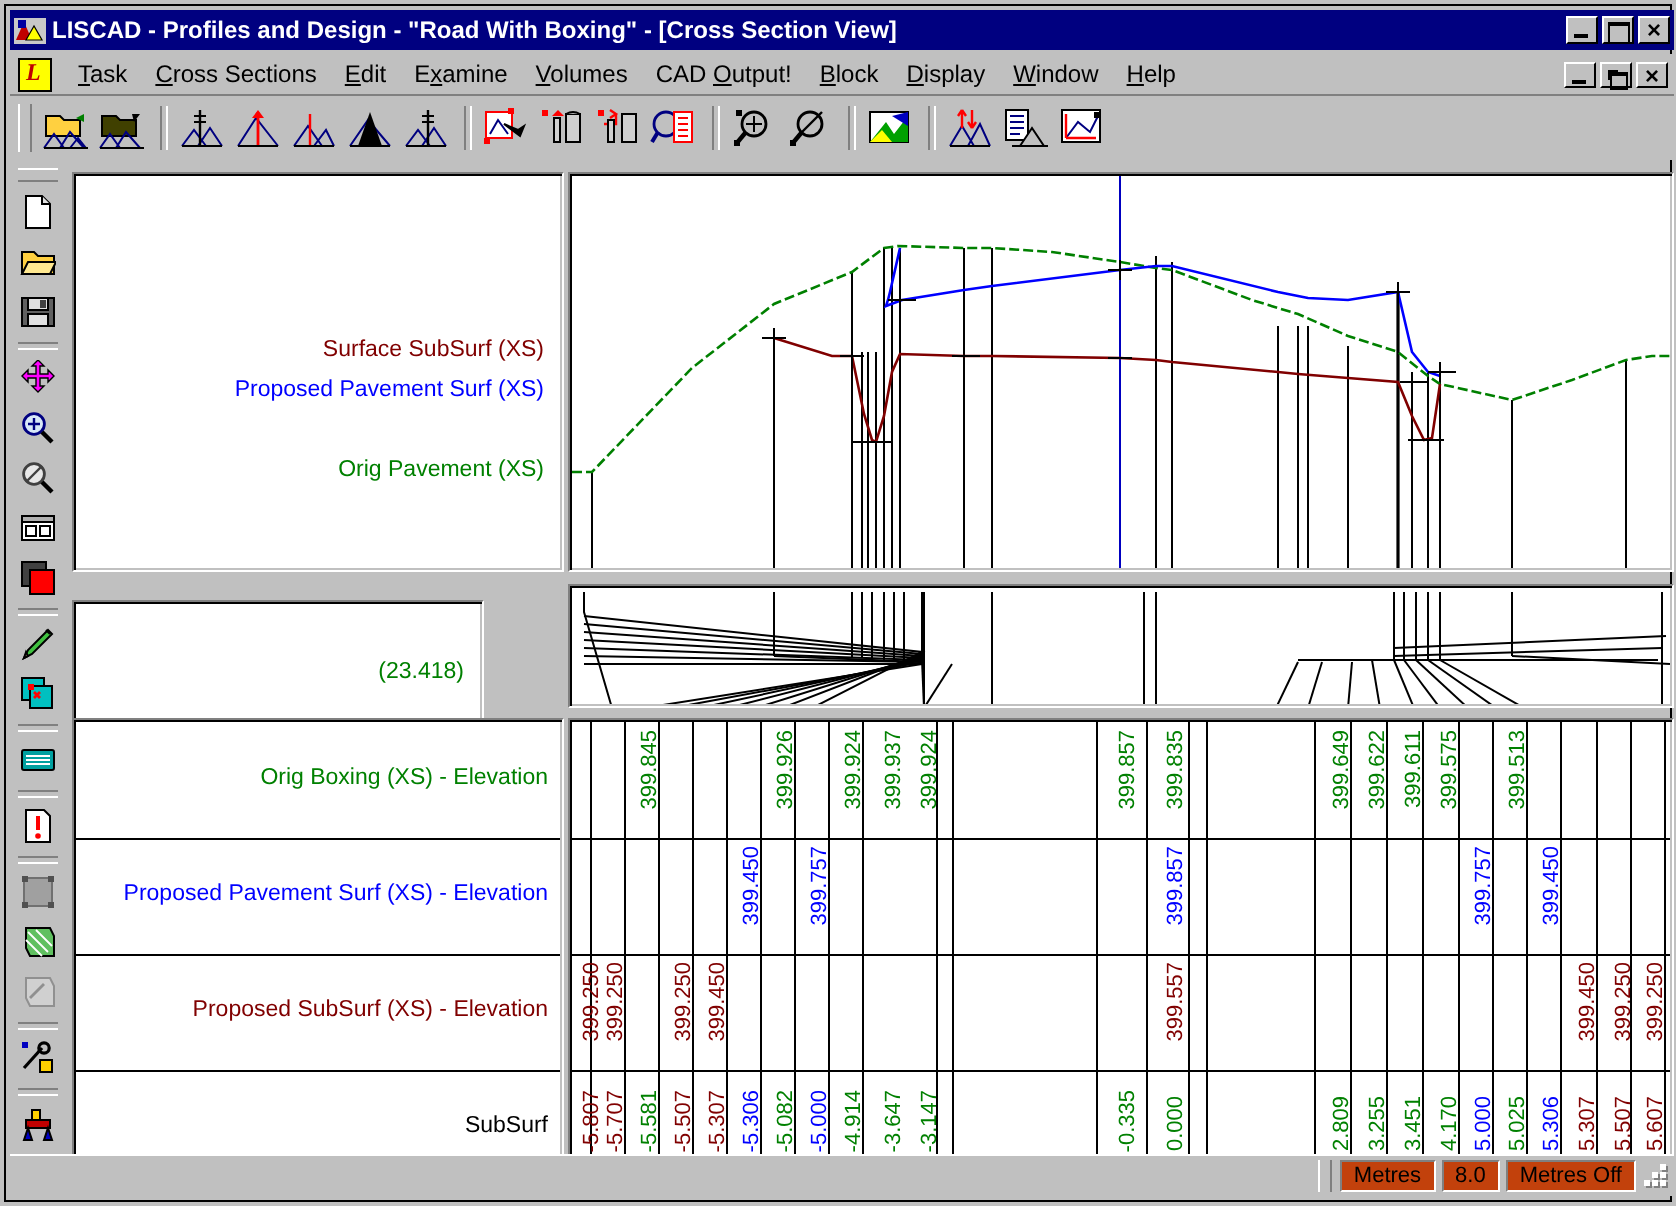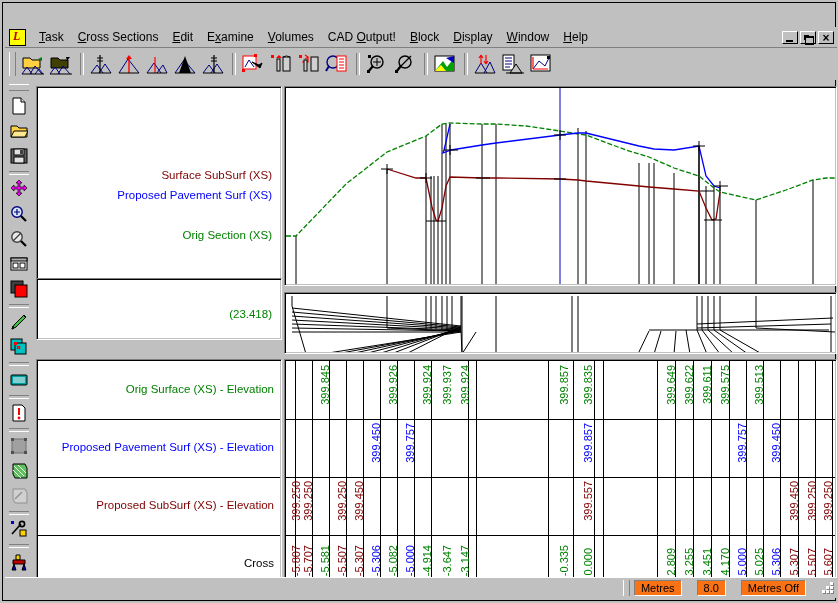--- a/index.html
+++ b/index.html
@@ -87,32 +87,48 @@
     font-size:11px;white-space:nowrap;line-height:1;}
   .colsep{position:absolute;top:0;bottom:0;width:1px;background:#000;}
   .rowlabel{position:absolute;right:6px;white-space:nowrap;font-size:11.5px;}
 
   
   .statusbar{position:absolute;left:3px;bottom:3px;width:832px;height:20px;
     background:#c0c0c0;display:flex;align-items:center;justify-content:flex-end;
     border-top:1px solid #fff;}
   .sgrip{width:5px;height:16px;border-left:1px solid #fff;border-right:1px solid #808080;
     margin-right:4px;}
-  .sfield{height:16px;line-height:15px;padding:0 6px;margin-right:15px;font-size:11px;
-    background:#f97316;color:#000;
+  .sfield{height:16px;line-height:15px;padding:0 6px;margin-right:3px;font-size:11px;
+    background:#c2410c;color:#000;
     border-top:1px solid #808080;border-left:1px solid #808080;
     border-right:1px solid #fff;border-bottom:1px solid #fff;box-sizing:border-box;}
   .resizer{width:14px;height:14px;margin-right:2px;position:relative;}
   .resizer i{position:absolute;background:#fff;box-shadow:1px 1px 0 #808080;}
 </style>
 </head>
 <body>
 
 <div class="app">
 
+  <div class="titlebar">
+    <span class="title-icon">
+      <svg width="16" height="15" viewBox="0 0 16 15">
+        <rect x="0" y="1" width="16" height="13" fill="#c8c8c8"></rect>
+        <path d="M1 12 L5 3 L9 12 Z" fill="#c00000"></path>
+        <path d="M6 12 L10 5 L14 12 Z" fill="#ffff00" stroke="#000" stroke-width="0.6"></path>
+        <rect x="2" y="2" width="4" height="4" fill="#0000a0"></rect>
+      </svg>
+    </span>
+    <span class="title-text">LISCAD - Profiles and Design - "Road With Boxing" - [Cross Section View]</span>
+    <span class="winbtns">
+      <span class="wbtn min"></span>
+      <span class="wbtn max"></span>
+      <span class="wbtn close"></span>
+    </span>
+  </div>
 
   <div class="menubar">
     <span class="menu-logo"></span>
     <span class="mi"><u>T</u>ask</span>
     <span class="mi"><u>C</u>ross Sections</span>
     <span class="mi"><u>E</u>dit</span>
     <span class="mi">E<u>x</u>amine</span>
     <span class="mi"><u>V</u>olumes</span>
     <span class="mi">CAD <u>O</u>utput!</span>
     <span class="mi"><u>B</u>lock</span>
@@ -419,21 +435,21 @@
     </span>
     <span class="lbtn">
       
     </span>
   </div>
 
   <div class="panel" style="left:34px;top:84px;width:246px;height:200px;">
     <div class="panel-in">
       <div class="legend" style="top:81px;color:#800000">Surface SubSurf (XS)</div>
       <div class="legend" style="top:101px;color:#0000ff">Proposed Pavement Surf (XS)</div>
-      <div class="legend" style="top:141px;color:#008000">Orig Section (XS)</div>
+      <div class="legend" style="top:141px;color:#008000">Orig Pavement (XS)</div>
     </div>
   </div>
 
   <div class="panel" style="left:282px;top:84px;width:553px;height:200px;">
     <div class="panel-in">
       <svg width="551" height="198" viewBox="0 0 551 198">
 
         <g stroke="#000" stroke-width="1" fill="none">
           <line x1="10" y1="148" x2="10" y2="198"></line>
           <line x1="101" y1="81" x2="101" y2="198"></line>
@@ -477,21 +493,21 @@
           <path d="M268 91 h12"></path>
           <path d="M407 58 h12 M413 53 v10"></path>
           <path d="M414 103 h14"></path>
           <path d="M418 132 h18"></path>
           <path d="M428 98 h14 M434 93 v10"></path>
         </g>
       </svg>
     </div>
   </div>
 
-  <div class="panel" style="left:34px;top:276px;width:246px;height:62px;">
+  <div class="panel" style="left:34px;top:298px;width:206px;height:62px;">
     <div class="panel-in">
       <div class="legend" style="top:28px;color:#008000">(23.418)</div>
     </div>
   </div>
 
   <div class="panel" style="left:282px;top:290px;width:553px;height:62px;">
     <div class="panel-in">
       <svg width="551" height="60" viewBox="0 0 551 60">
         <g stroke="#000" stroke-width="1" fill="none">
           <path d="M6 2 L6 12 L20 60"></path>
@@ -540,24 +556,24 @@
         </g>
       </svg>
     </div>
   </div>
 
   <div class="panel" style="left:34px;top:357px;width:246px;height:222px;">
     <div class="panel-in">
       <div class="rowline" style="top:58px;"></div>
       <div class="rowline" style="top:116px;"></div>
       <div class="rowline" style="top:174px;"></div>
-      <div class="rowlabel" style="top:22px;color:#008000">Orig Surface (XS) - Elevation</div>
+      <div class="rowlabel" style="top:22px;color:#008000">Orig Boxing (XS) - Elevation</div>
       <div class="rowlabel" style="top:138px;color:#800000">Proposed SubSurf (XS) - Elevation</div>
       <div class="rowlabel" style="top:80px;color:#0000ff">Proposed Pavement Surf (XS) - Elevation</div>
-      <div class="rowlabel" style="top:196px;color:#000000">Cross</div>
+      <div class="rowlabel" style="top:196px;color:#000000">SubSurf</div>
     </div>
   </div>
 
   <div class="panel" style="left:282px;top:357px;width:553px;height:222px;">
     <div class="panel-in">
       <div class="tbl" id="table-grid">
           <div class="rowline" style="top: 58px;"></div>
           <div class="rowline" style="top: 116px;"></div>
           <div class="rowline" style="top: 174px;"></div>
           <div class="colsep" style="left: 9px;"></div>

